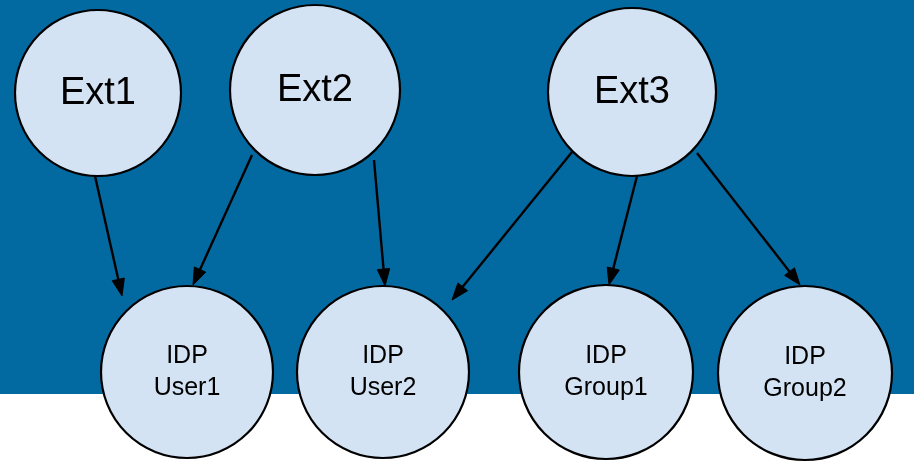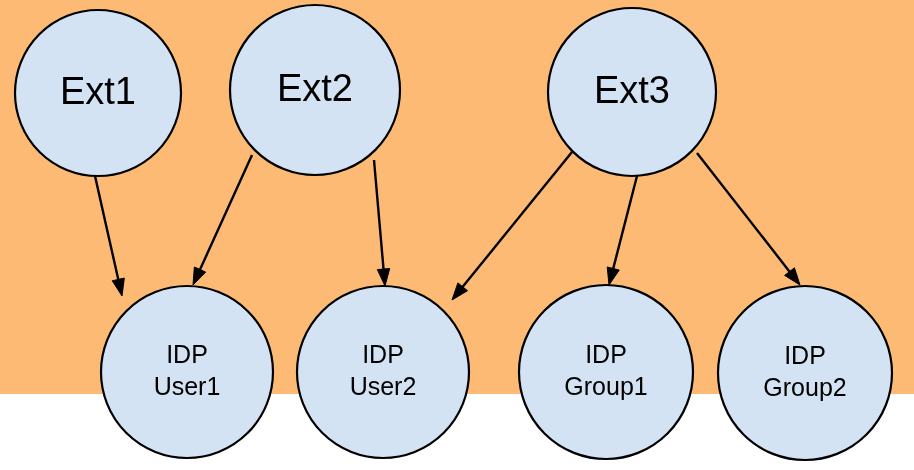--- a/index.html
+++ b/index.html
@@ -11,21 +11,21 @@
   body {
     font-family: "Liberation Sans", sans-serif;
     width: 914px;
     height: 470px;
     overflow: hidden;
   }
   #diagram-root {
     position: relative;
     width: 914px;
     height: 394px;
-    background: #fdba74;
+    background: #0369a1;
   }
   #diagram-svg {
     display: block;
     width: 914px;
     height: 470px;
   }
   .node-circle {
     stroke: #000000;
     stroke-width: 2.2;
   }

